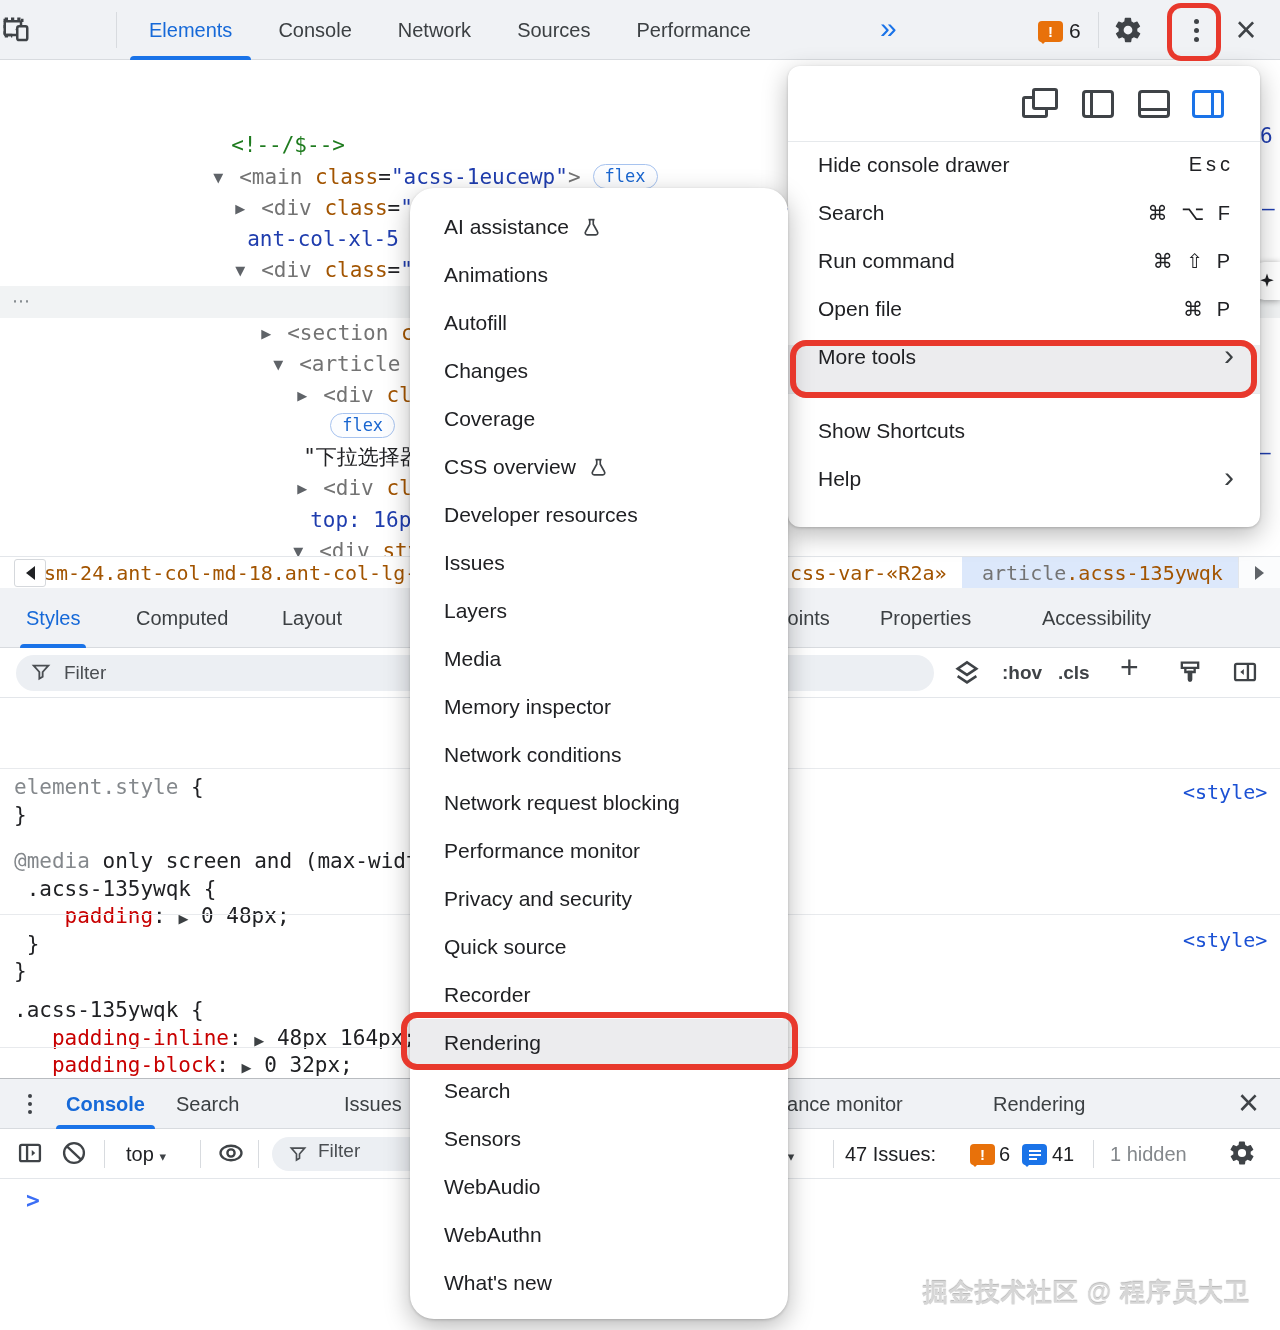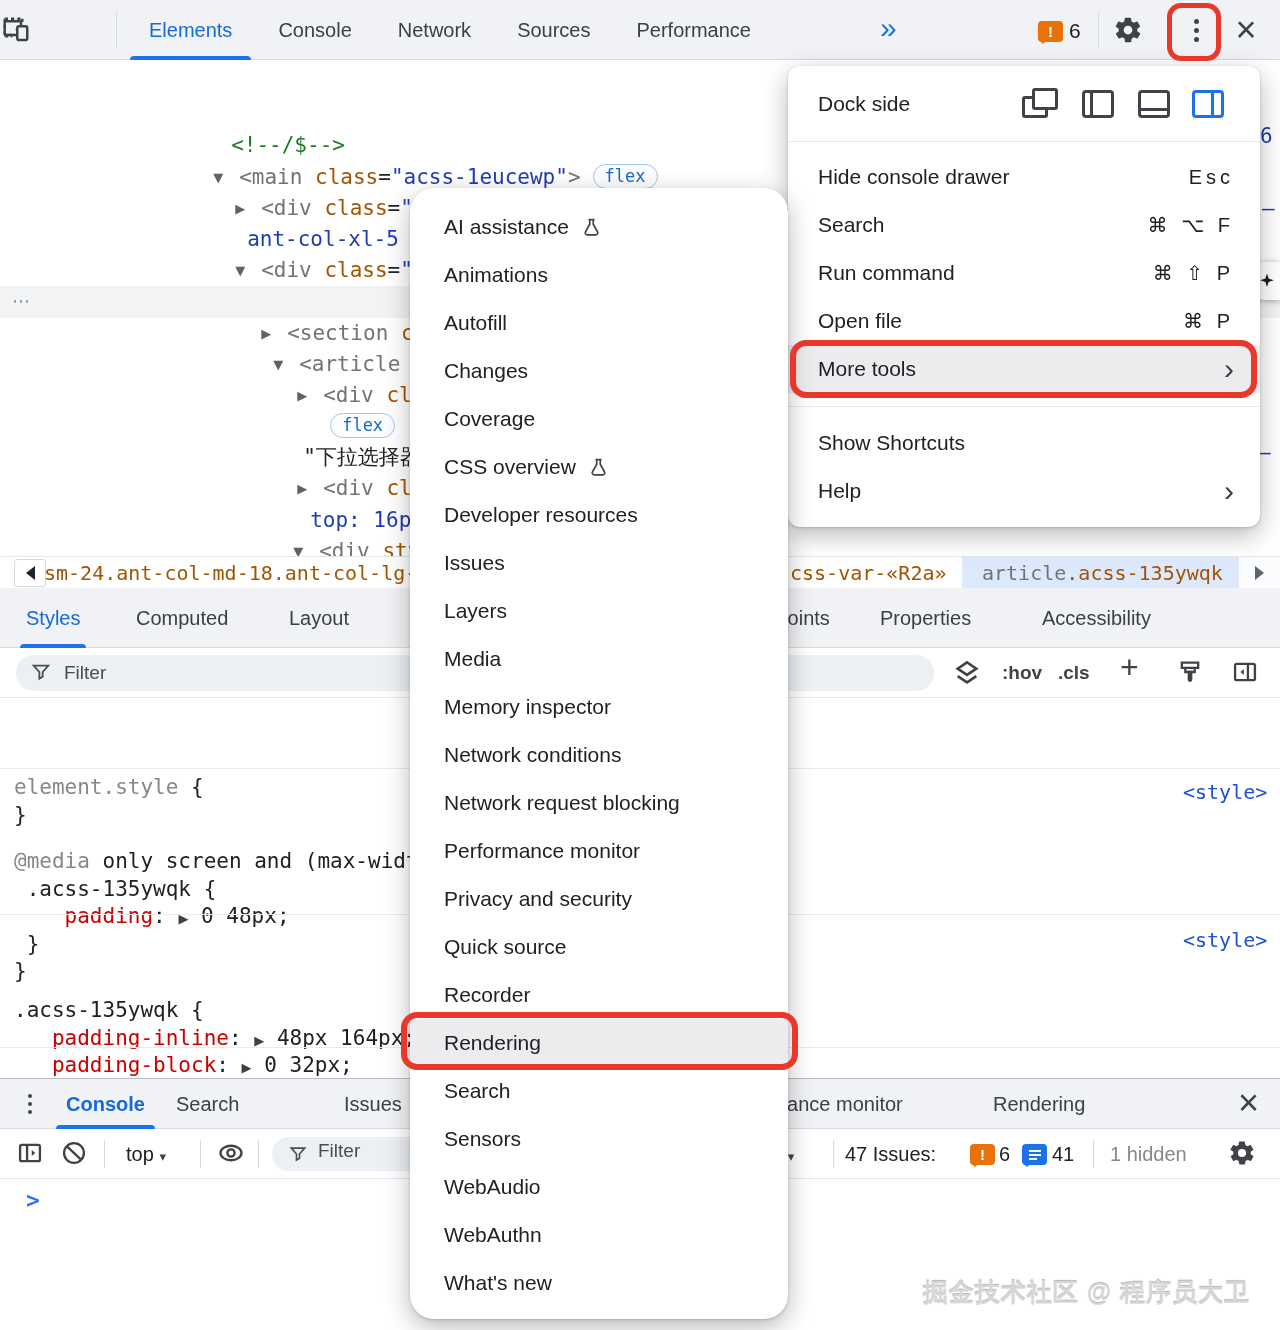--- a/index.html
+++ b/index.html
@@ -95,21 +95,21 @@
   .dock-label{position:absolute;left:30px;top:0;height:76px;line-height:76px;font-size:21px}
   .dock-ic{position:absolute;top:24px;width:32px;height:28px;border:3px solid #3f4347;border-radius:4px;cursor:pointer}
   .dock-ic.blue{border-color:#1a73e8}
   .ic-undock{border:none;width:36px;height:32px;top:22px}
   .ic-undock .a{position:absolute;left:0;top:8px;width:26px;height:22px;border:3px solid #3f4347;border-radius:3px}
   .ic-undock .b{position:absolute;right:0;top:0;width:26px;height:22px;border:3px solid #3f4347;border-radius:3px;background:#fff}
   .dock-left::before{content:'';position:absolute;left:5px;top:0;bottom:0;width:3px;background:#3f4347}
   .dock-bottom::before{content:'';position:absolute;left:0;right:0;bottom:4px;height:3px;background:#3f4347}
   .dock-right::before{content:'';position:absolute;right:7px;top:0;bottom:0;width:3px;background:#1a73e8}
   .menu-items{padding-top:11px}
-  .menu-item{height:48px;display:flex;align-items:center;padding:0 26px 0 30px;font-size:21px;color:#202124;cursor:pointer}
+  .menu-item{height:48px;display:flex;align-items:flex-start;padding:0 26px 0 30px;font-size:21px;color:#202124;cursor:pointer}
   .menu-item .lab{flex:1}
   .menu-item.highlight{background:#ececee}
   .menu-item.divider{height:26px;padding:0 0;cursor:default}
   .menu-item.divider::after{content:'';flex:1;height:1px;background:#e6e9ec}
   .mi-short{font-size:20px;color:#202124;letter-spacing:4px;white-space:nowrap}
   .mi-chev{font-size:30px;color:#3c4043;margin-left:10px;line-height:20px}
 
   .submenu{position:absolute;left:410px;top:188px;width:378px;height:1131px;background:#fff;border-radius:24px;box-shadow:0 1px 3px rgba(0,0,0,.18),0 8px 26px rgba(0,0,0,.28);z-index:55;padding-top:15px}
   .sub-item{height:48px;display:flex;align-items:center;padding:0 24px 0 34px;font-size:21px;color:#202124;cursor:pointer}
   .sub-item.highlight{background:#ececee}
@@ -278,21 +278,21 @@
         <span class="tri-r"></span>
       </span>
   </div>
 
   <div class="stabs">
 
       <span class="stab active" style="left: 26px;">Styles</span>
 
       <span class="stab" style="left: 136px;">Computed</span>
 
-      <span class="stab" style="left: 289px;">Layout</span>
+      <span class="stab" style="left: 282px;">Layout</span>
 
       <span class="stab" style="left: 430px;">Event Listeners</span>
 
       <span class="stab" style="left: 672px;">DOM Breakpoints</span>
 
       <span class="stab" style="left: 880px;">Properties</span>
 
       <span class="stab" style="left: 1042px;">Accessibility</span>
     </div>
 
@@ -413,21 +413,20 @@
       </span>
     </div>
     <div class="dbody">
       <span class="prompt">&gt;</span>
       <span class="watermark">掘金技术社区 @ 程序员大卫</span>
     </div>
   </div>
 
   <div class="menu">
     <div class="dock-row">
-      <span class="dock-label">Dock side</span>
       <span class="dock-ic ic-undock" style="left:234px">
           <span class="a"></span>
           <span class="b"></span>
         </span>
       <span class="dock-ic dock-left" style="left:294px"></span>
       <span class="dock-ic dock-bottom" style="left:350px"></span>
       <span class="dock-ic dock-right blue" style="left:404px"></span>
     </div>
     <div class="menu-items">
 

